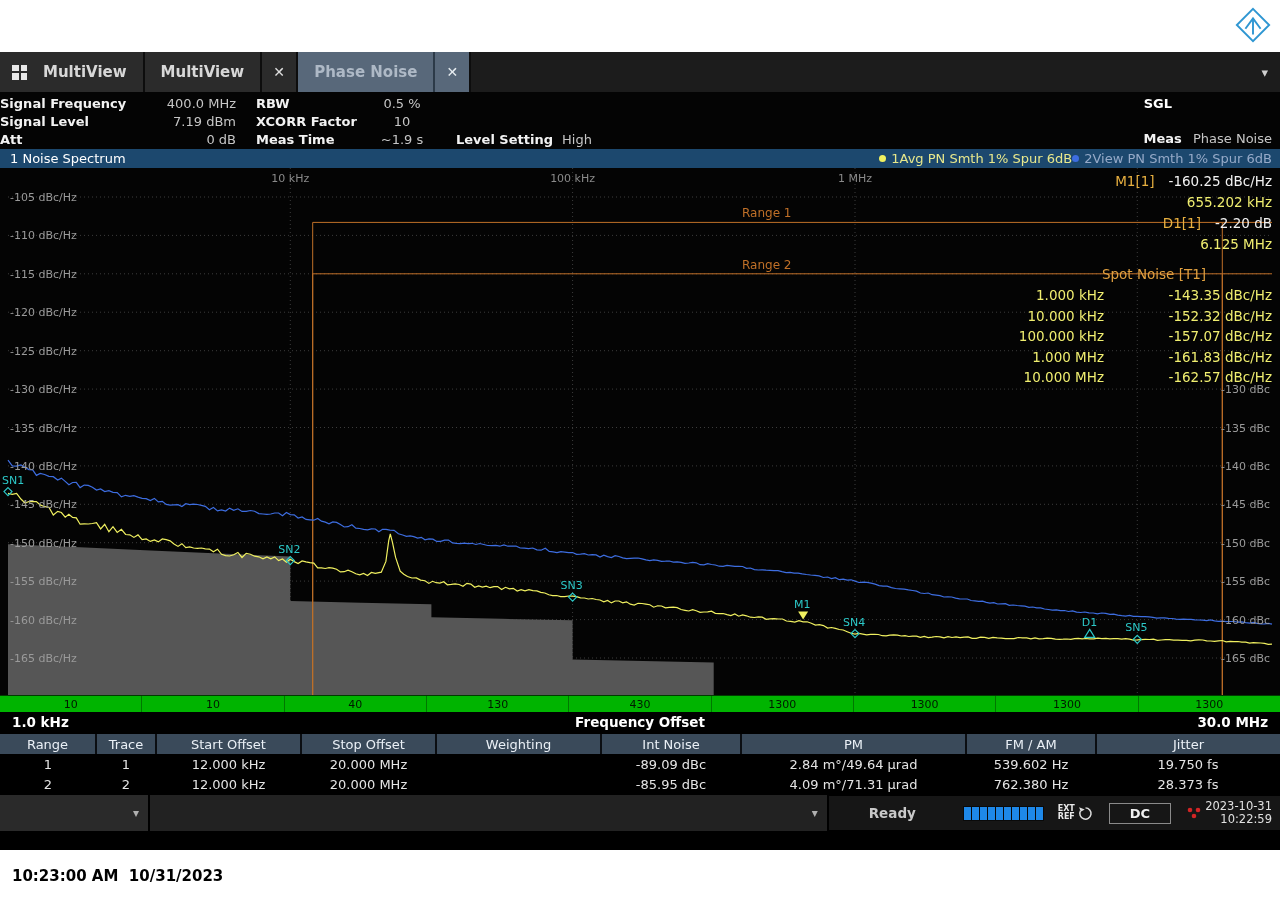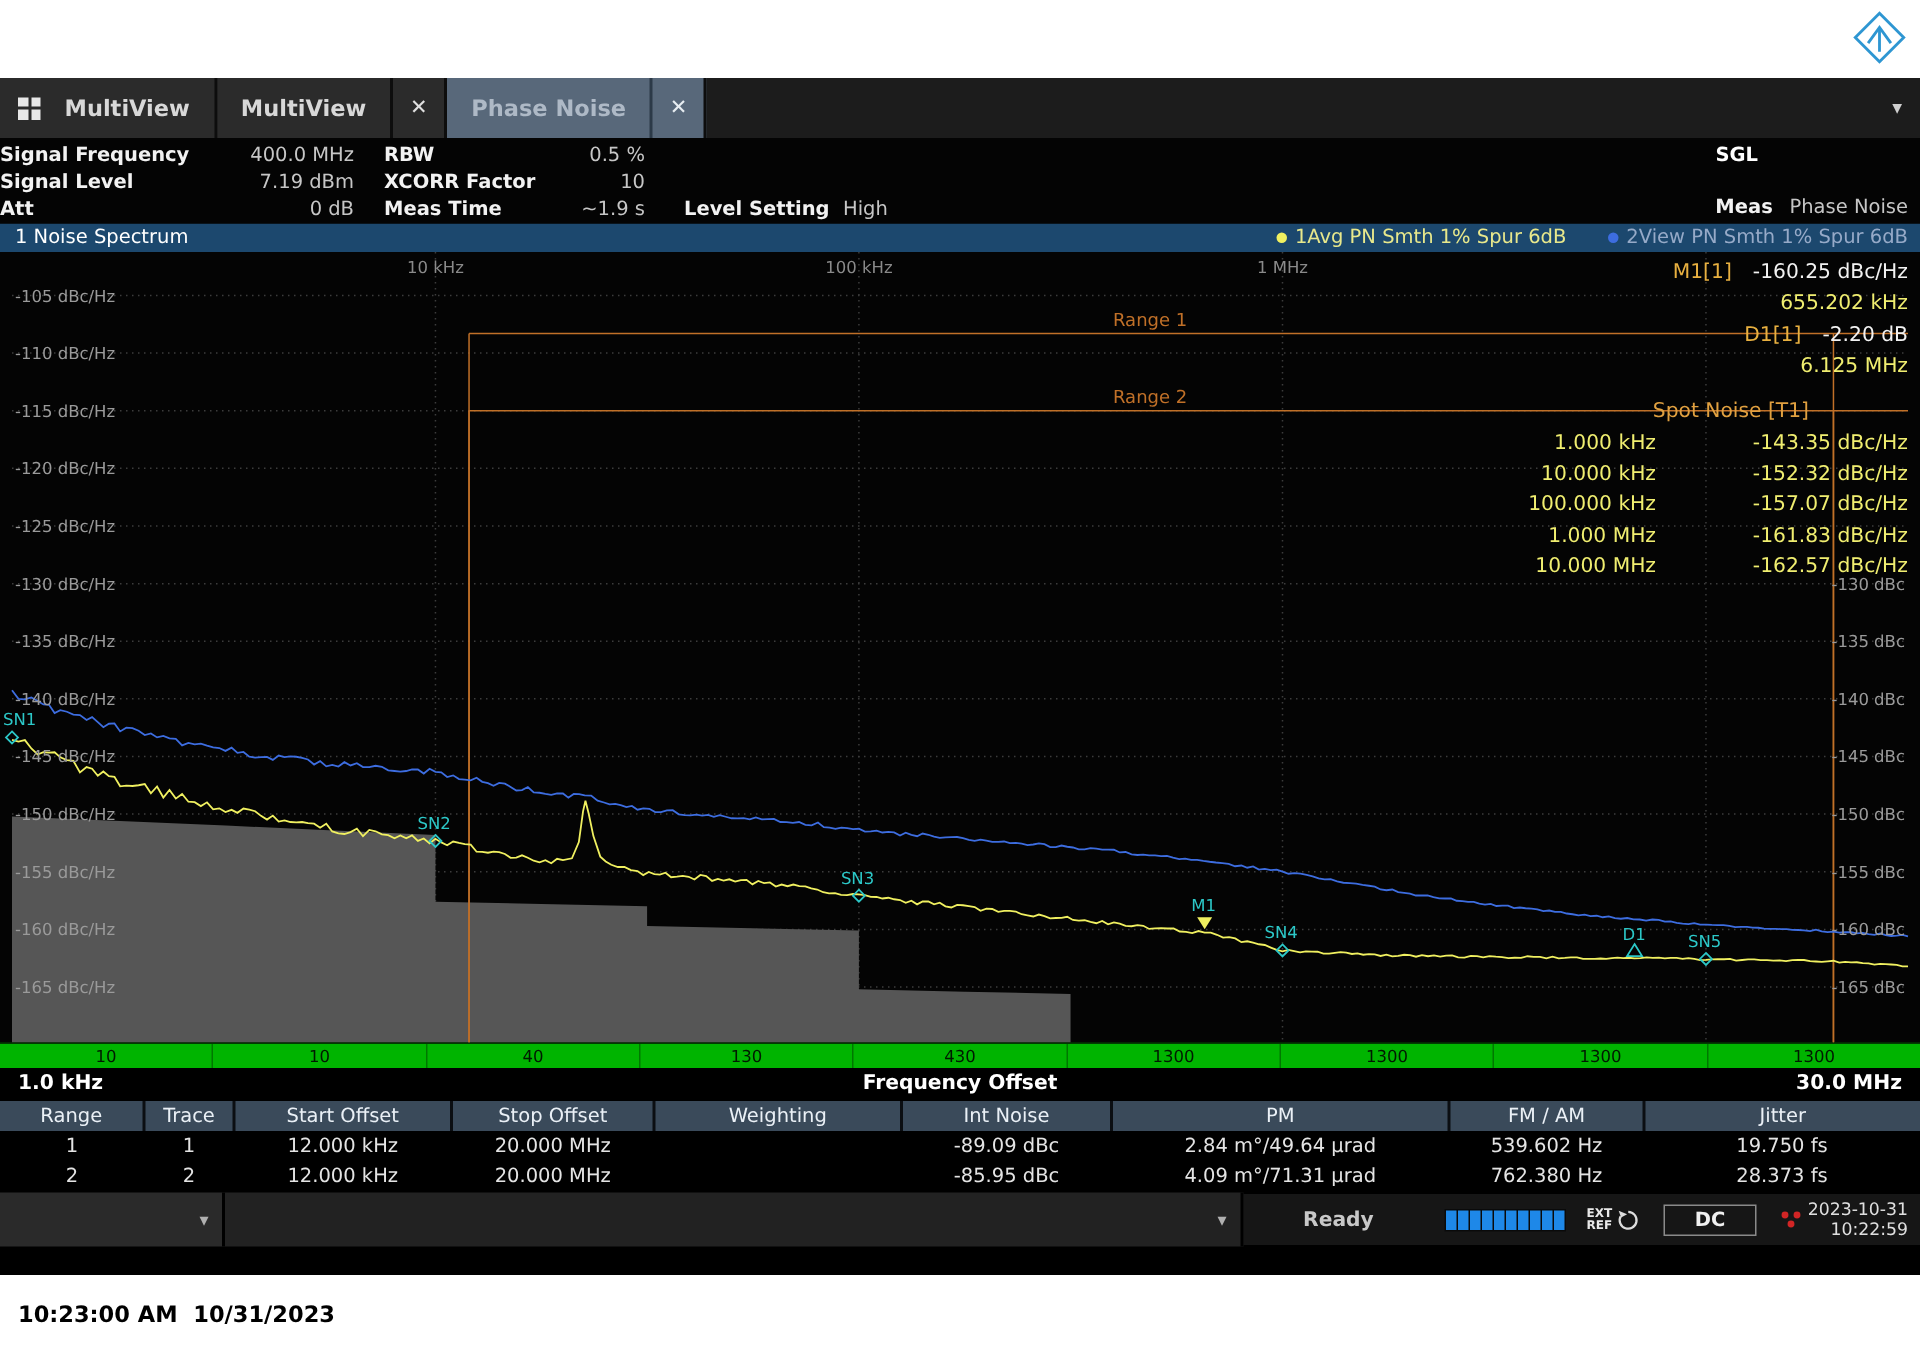--- a/index.html
+++ b/index.html
@@ -26,31 +26,31 @@
   .tab-caret{position:absolute;right:12px;top:0;bottom:0;display:flex;align-items:center;color:#cfcfcf;font-size:13px;}
 
   
   .chan-bar{height:57px;background:#040404;position:relative;padding-top:2px;}
   .chan-row{height:18px;display:flex;align-items:center;font-size:13px;}
   .lab{color:#f2f2f2;font-weight:bold;}
   .val{color:#c6c6c6;}
   .c1l{width:152px;}
   .c1v{width:84px;text-align:right;}
   .c2l{width:118px;margin-left:20px;}
-  .c2v{width:56px;text-align:right;}
+  .c2v{width:56px;text-align:center;}
   .c3l{margin-left:26px;}
   .c3v{margin-left:9px;}
   .sgl{position:absolute;top:4px;right:108px;color:#fff;font-weight:bold;font-size:13px;}
   .meas{position:absolute;bottom:3px;right:8px;font-size:13px;}
   .meas .val{margin-left:7px;}
 
   
   .w1title{height:19px;background:#1c486e;display:flex;align-items:center;justify-content:space-between;padding:0 8px 0 10px;}
   .w1title .t{color:#fff;font-size:13px;}
-  .legend{display:flex;align-items:center;gap:28px;font-size:13px;}
+  .legend{display:flex;align-items:center;gap:0;font-size:13px;}
   .leg{display:flex;align-items:center;gap:5px;}
   .dot{width:7px;height:7px;border-radius:50%;}
   .chart{position:relative;height:527px;background:#040404;}
   .chart svg{position:absolute;left:0;top:0;display:block;}
   #plot text{font-family:"DejaVu Sans",sans-serif;}
   .mreadout{position:absolute;top:5px;right:8px;font-size:13.5px;}
   .mrow{display:flex;justify-content:flex-end;align-items:baseline;height:21px;}
   .mlab{color:#e8b040;margin-right:14px;}
   .mval{color:#f2f2f2;}
   .mfreq{color:#f0ee70;}

